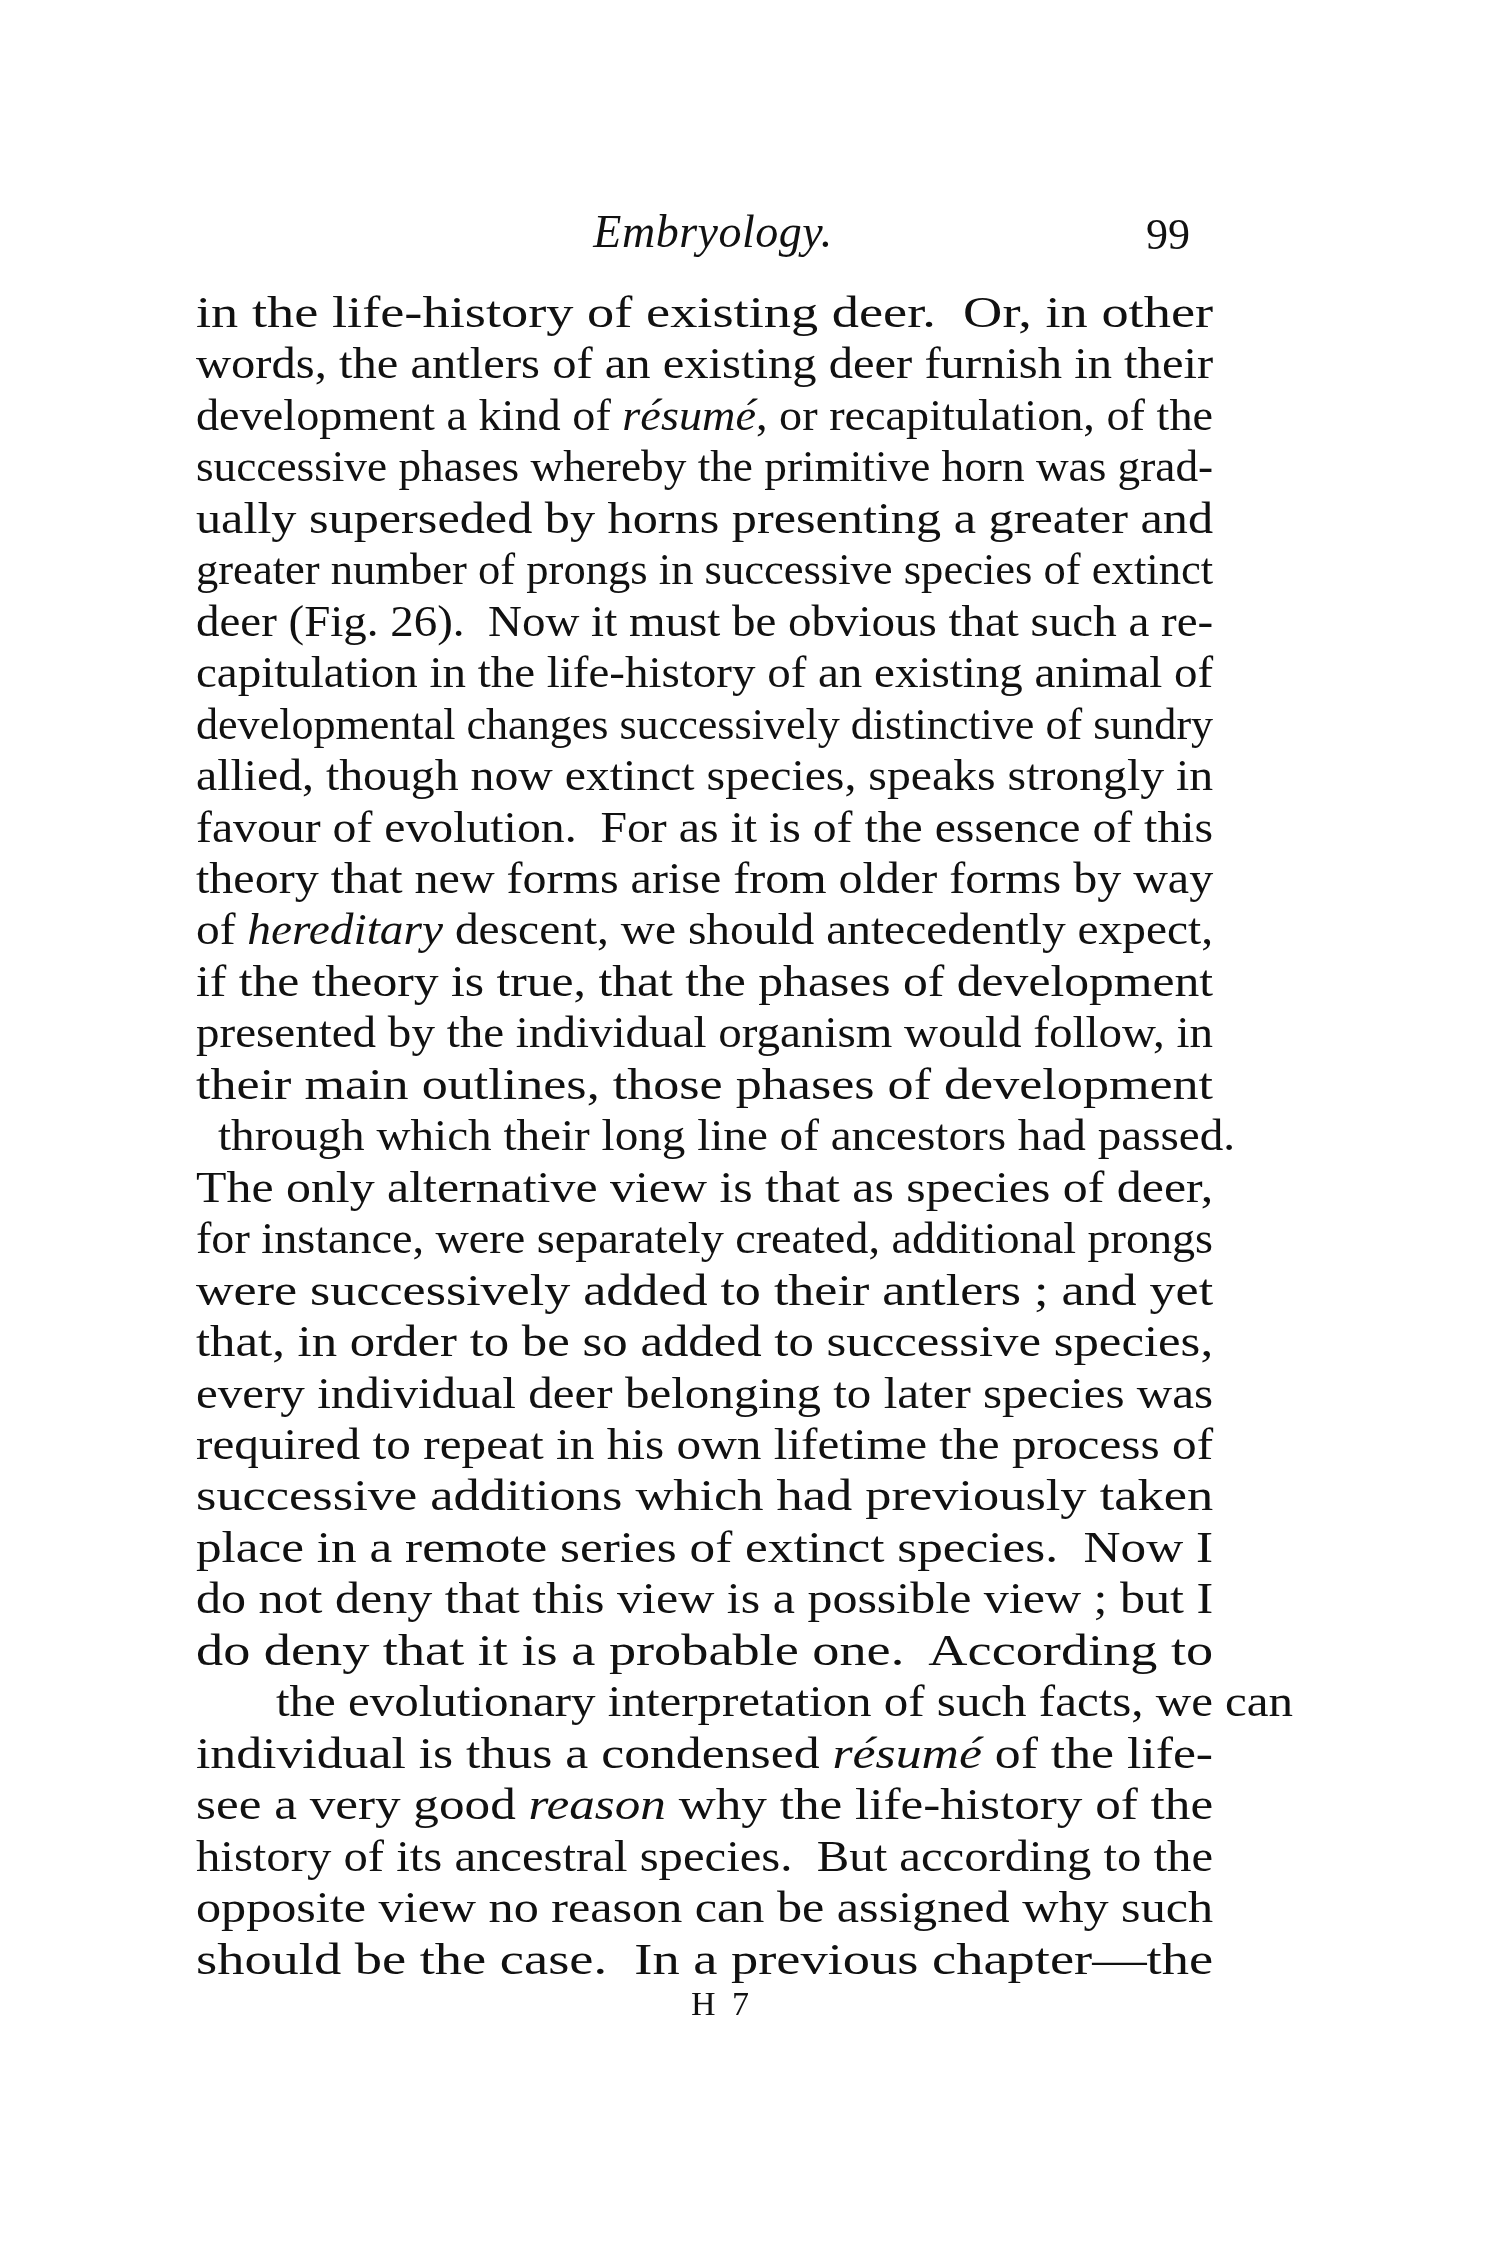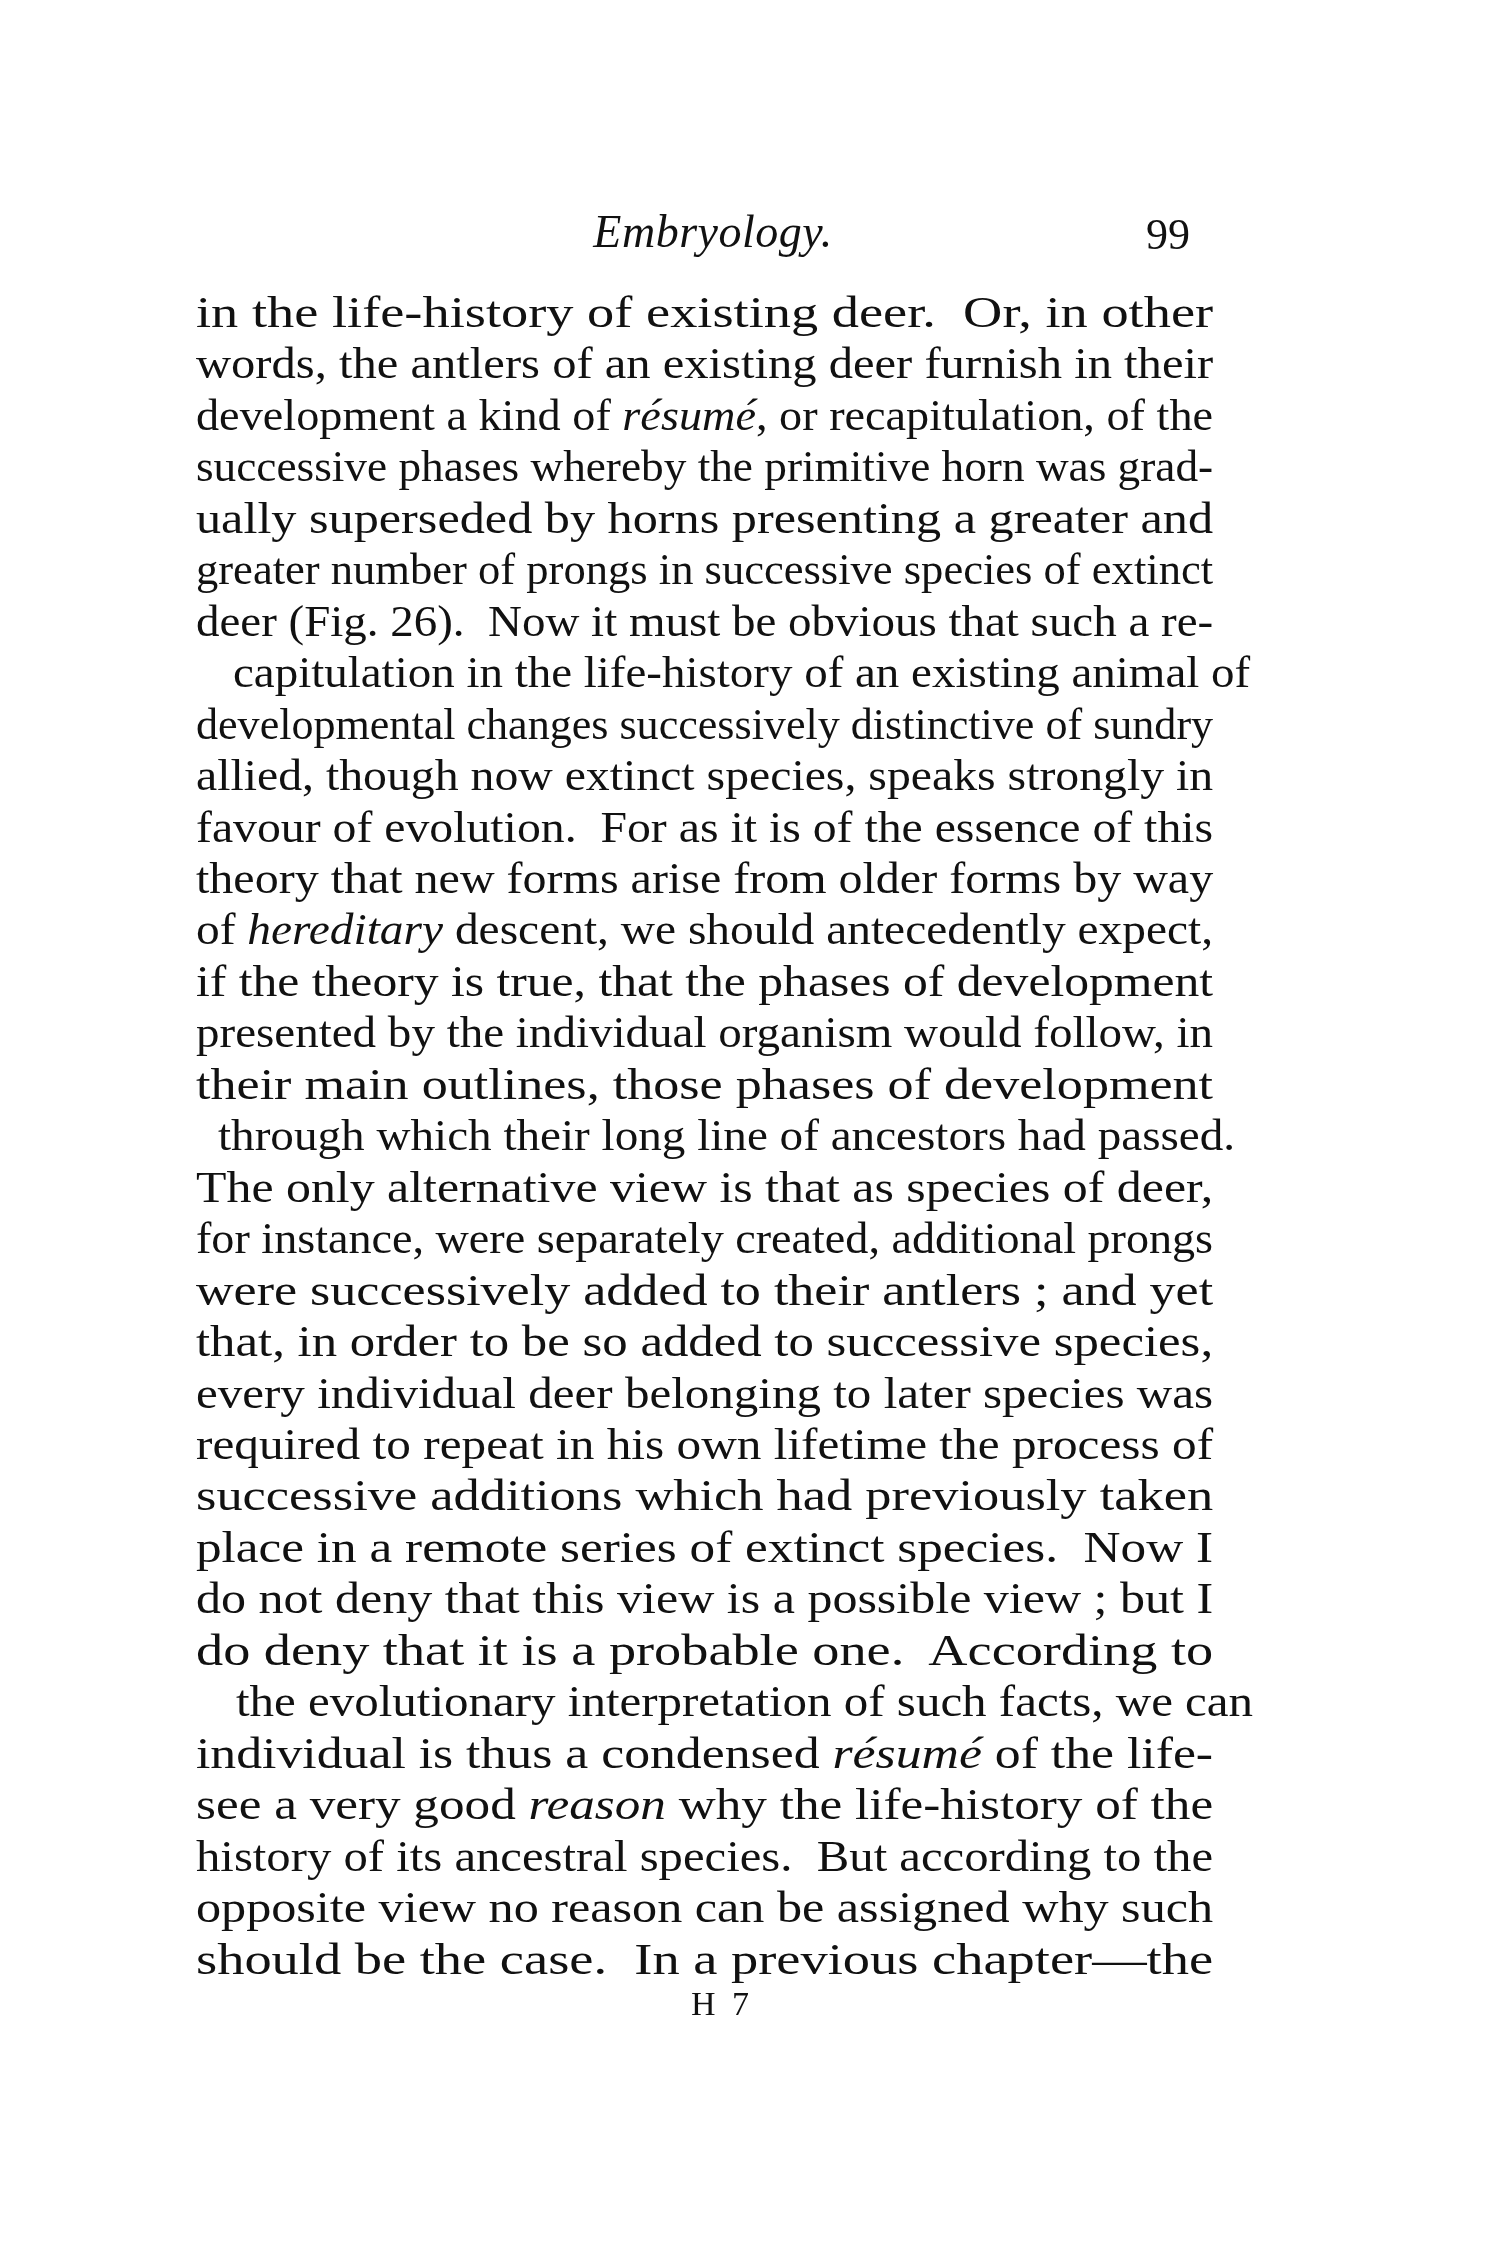--- a/index.html
+++ b/index.html
@@ -39,41 +39,41 @@
   </div>
 
   <div class="body-text" id="body-text" style="line-height: 51.4545px;">
       <span class="line" style="height: 51.4545px; display: block; text-align-last: auto; text-align: left;"><span style="display: inline-block; white-space: pre; transform-origin: left center; transform: scaleX(1.2358);"><span class="seg">in the life-history of existing deer.  Or, in other</span></span></span>
       <span class="line" style="height: 51.4545px; display: block; text-align-last: auto; text-align: left;"><span style="display: inline-block; white-space: pre; transform-origin: left center; transform: scaleX(1.104);"><span class="seg">words, the antlers of an existing deer furnish in their</span></span></span>
       <span class="line" style="height: 51.4545px; display: block; text-align-last: auto; text-align: left;"><span style="display: inline-block; white-space: pre; transform-origin: left center; transform: scaleX(1.051);"><span class="seg">development a kind of </span><span class="seg it">résumé</span><span class="seg">, or recapitulation, of the</span></span></span>
       <span class="line" style="height: 51.4545px; display: block; text-align-last: auto; text-align: left;"><span style="display: inline-block; white-space: pre; transform-origin: left center; transform: scaleX(1.029);"><span class="seg">successive phases whereby the primitive horn was grad-</span></span></span>
       <span class="line" style="height: 51.4545px; display: block; text-align-last: auto; text-align: left;"><span style="display: inline-block; white-space: pre; transform-origin: left center; transform: scaleX(1.1419);"><span class="seg">ually superseded by horns presenting a greater and</span></span></span>
       <span class="line" style="height: 51.4545px; display: block; text-align-last: auto; text-align: left;"><span style="display: inline-block; white-space: pre; transform-origin: left center; transform: scaleX(1.0127);"><span class="seg">greater number of prongs in successive species of extinct</span></span></span>
       <span class="line" style="height: 51.4545px; display: block; text-align-last: auto; text-align: left;"><span style="display: inline-block; white-space: pre; transform-origin: left center; transform: scaleX(1.0671);"><span class="seg">deer (Fig. 26).  Now it must be obvious that such a re-</span></span></span>
-      <span class="line" style="height: 51.4545px; display: block; text-align-last: auto; text-align: center; margin-left: 34px;"><span style="display: inline-block; white-space: pre; transform-origin: left center; transform: scaleX(1.0672);"><span class="seg">capitulation in the life-history of an existing animal of</span></span></span>
+      <span class="line" style="height: 51.4545px; display: block; text-align-last: auto; text-align: left;"><span style="display: inline-block; white-space: pre; transform-origin: left center; transform: scaleX(1.0672);"><span class="seg">capitulation in the life-history of an existing animal of</span></span></span>
       <span class="line" style="height: 51.4545px; display: block; text-align-last: auto; text-align: left;"><span style="display: inline-block; white-space: pre; transform-origin: left center; transform: scaleX(1.0017);"><span class="seg">developmental changes successively distinctive of sundry</span></span></span>
       <span class="line" style="height: 51.4545px; display: block; text-align-last: auto; text-align: left;"><span style="display: inline-block; white-space: pre; transform-origin: left center; transform: scaleX(1.0852);"><span class="seg">allied, though now extinct species, speaks strongly in</span></span></span>
       <span class="line" style="height: 51.4545px; display: block; text-align-last: auto; text-align: left;"><span style="display: inline-block; white-space: pre; transform-origin: left center; transform: scaleX(1.0852);"><span class="seg">favour of evolution.  For as it is of the essence of this</span></span></span>
       <span class="line" style="height: 51.4545px; display: block; text-align-last: auto; text-align: left;"><span style="display: inline-block; white-space: pre; transform-origin: left center; transform: scaleX(1.091);"><span class="seg">theory that new forms arise from older forms by way</span></span></span>
       <span class="line" style="height: 51.4545px; display: block; text-align-last: auto; text-align: left;"><span style="display: inline-block; white-space: pre; transform-origin: left center; transform: scaleX(1.0774);"><span class="seg">of </span><span class="seg it">hereditary</span><span class="seg"> descent, we should antecedently expect,</span></span></span>
       <span class="line" style="height: 51.4545px; display: block; text-align-last: auto; text-align: left;"><span style="display: inline-block; white-space: pre; transform-origin: left center; transform: scaleX(1.1279);"><span class="seg">if the theory is true, that the phases of development</span></span></span>
       <span class="line" style="height: 51.4545px; display: block; text-align-last: auto; text-align: left;"><span style="display: inline-block; white-space: pre; transform-origin: left center; transform: scaleX(1.0684);"><span class="seg">presented by the individual organism would follow, in</span></span></span>
       <span class="line" style="height: 51.4545px; display: block; text-align-last: auto; text-align: left;"><span style="display: inline-block; white-space: pre; transform-origin: left center; transform: scaleX(1.184);"><span class="seg">their main outlines, those phases of development</span></span></span>
       <span class="line" style="height: 51.4545px; display: block; text-align-last: auto; text-align: center;"><span style="display: inline-block; white-space: pre; transform-origin: left center; transform: scaleX(1.0713);"><span class="seg">through which their long line of ancestors had passed.</span></span></span>
       <span class="line" style="height: 51.4545px; display: block; text-align-last: auto; text-align: left;"><span style="display: inline-block; white-space: pre; transform-origin: left center; transform: scaleX(1.1333);"><span class="seg">The only alternative view is that as species of deer,</span></span></span>
       <span class="line" style="height: 51.4545px; display: block; text-align-last: auto; text-align: left;"><span style="display: inline-block; white-space: pre; transform-origin: left center; transform: scaleX(1.0485);"><span class="seg">for instance, were separately created, additional prongs</span></span></span>
       <span class="line" style="height: 51.4545px; display: block; text-align-last: auto; text-align: left;"><span style="display: inline-block; white-space: pre; transform-origin: left center; transform: scaleX(1.1825);"><span class="seg">were successively added to their antlers ; and yet</span></span></span>
       <span class="line" style="height: 51.4545px; display: block; text-align-last: auto; text-align: left;"><span style="display: inline-block; white-space: pre; transform-origin: left center; transform: scaleX(1.1545);"><span class="seg">that, in order to be so added to successive species,</span></span></span>
       <span class="line" style="height: 51.4545px; display: block; text-align-last: auto; text-align: left;"><span style="display: inline-block; white-space: pre; transform-origin: left center; transform: scaleX(1.1144);"><span class="seg">every individual deer belonging to later species was</span></span></span>
       <span class="line" style="height: 51.4545px; display: block; text-align-last: auto; text-align: left;"><span style="display: inline-block; white-space: pre; transform-origin: left center; transform: scaleX(1.1204);"><span class="seg">required to repeat in his own lifetime the process of</span></span></span>
       <span class="line" style="height: 51.4545px; display: block; text-align-last: auto; text-align: left;"><span style="display: inline-block; white-space: pre; transform-origin: left center; transform: scaleX(1.1908);"><span class="seg">successive additions which had previously taken</span></span></span>
       <span class="line" style="height: 51.4545px; display: block; text-align-last: auto; text-align: left;"><span style="display: inline-block; white-space: pre; transform-origin: left center; transform: scaleX(1.1643);"><span class="seg">place in a remote series of extinct species.  Now I</span></span></span>
       <span class="line" style="height: 51.4545px; display: block; text-align-last: auto; text-align: left;"><span style="display: inline-block; white-space: pre; transform-origin: left center; transform: scaleX(1.137);"><span class="seg">do not deny that this view is a possible view ; but I</span></span></span>
       <span class="line" style="height: 51.4545px; display: block; text-align-last: auto; text-align: left;"><span style="display: inline-block; white-space: pre; transform-origin: left center; transform: scaleX(1.2332);"><span class="seg">do deny that it is a probable one.  According to</span></span></span>
-      <span class="line" style="height: 51.4545px; display: block; text-align-last: auto; text-align: center;"><span style="display: inline-block; white-space: pre; transform-origin: left center; transform: scaleX(1.1129);"><span class="seg">the evolutionary interpretation of such facts, we can</span></span></span>
+      <span class="line" style="height: 51.4545px; display: block; text-align-last: auto; text-align: right;"><span style="display: inline-block; white-space: pre; transform-origin: left center; transform: scaleX(1.1129);"><span class="seg">the evolutionary interpretation of such facts, we can</span></span></span>
       <span class="line" style="height: 51.4545px; display: block; text-align-last: auto; text-align: left;"><span style="display: inline-block; white-space: pre; transform-origin: left center; transform: scaleX(1.1756);"><span class="seg">individual is thus a condensed </span><span class="seg it">résumé</span><span class="seg"> of the life-</span></span></span>
       <span class="line" style="height: 51.4545px; display: block; text-align-last: auto; text-align: left;"><span style="display: inline-block; white-space: pre; transform-origin: left center; transform: scaleX(1.1631);"><span class="seg">see a very good </span><span class="seg it">reason</span><span class="seg"> why the life-history of the</span></span></span>
       <span class="line" style="height: 51.4545px; display: block; text-align-last: auto; text-align: left;"><span style="display: inline-block; white-space: pre; transform-origin: left center; transform: scaleX(1.1069);"><span class="seg">history of its ancestral species.  But according to the</span></span></span>
       <span class="line" style="height: 51.4545px; display: block; text-align-last: auto; text-align: left;"><span style="display: inline-block; white-space: pre; transform-origin: left center; transform: scaleX(1.1402);"><span class="seg">opposite view no reason can be assigned why such</span></span></span>
       <span class="line" style="height: 51.4545px; display: block; text-align-last: auto; text-align: left;"><span style="display: inline-block; white-space: pre; transform-origin: left center; transform: scaleX(1.2369);"><span class="seg">should be the case.  In a previous chapter—the</span></span></span>
     </div>
 
   <div class="signature">H 7</div>
 </div>
 

